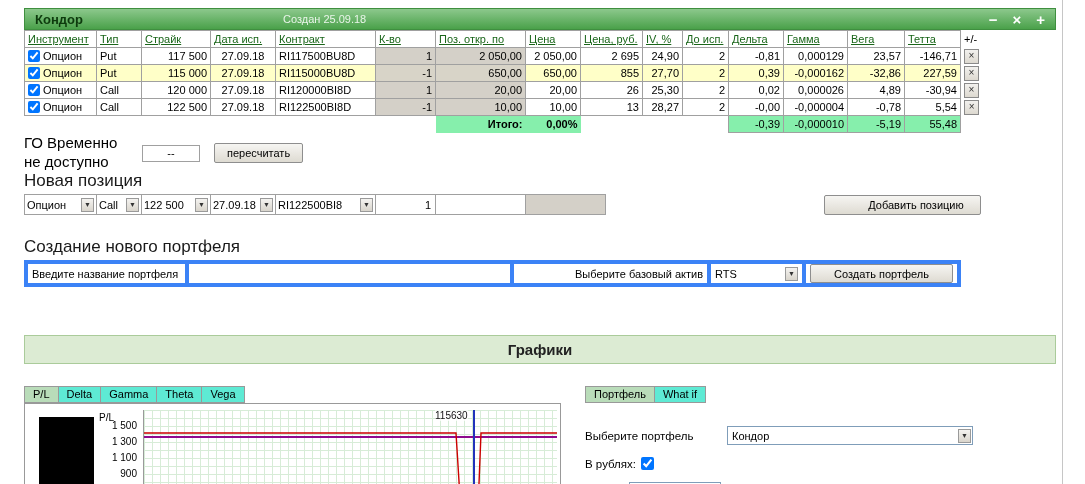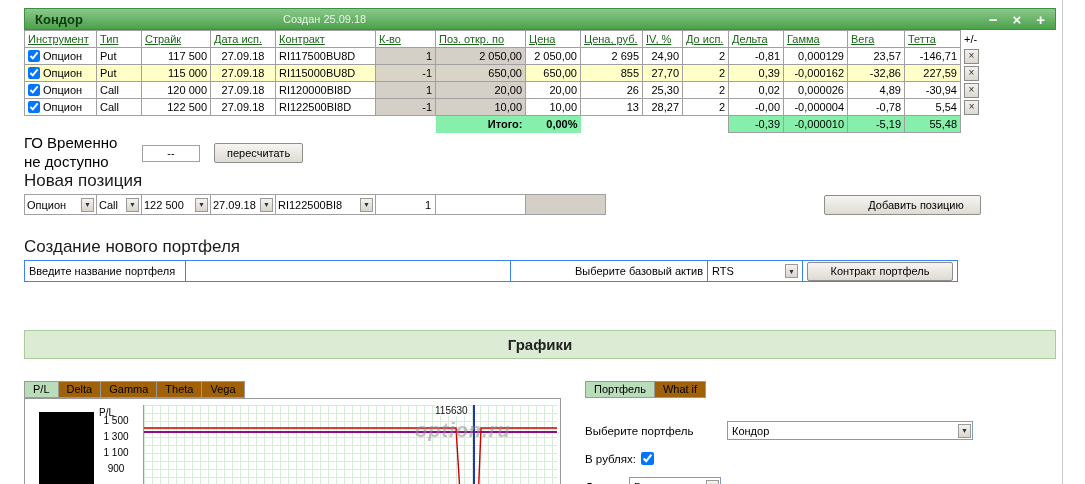--- a/index.html
+++ b/index.html
@@ -66,52 +66,52 @@
   .cell-sel .arr, .sel .arr {
     font-size:7px; color:#333; background:linear-gradient(#f4f3f0,#d9d5cc);
     border:1px solid #9a9a9a; width:13px; height:14px;
     display:flex; align-items:center; justify-content:center; flex:0 0 13px; margin-left:3px;
   }
   .qty-input { width:100%; border:none; font-size:11px; text-align:right; outline:none; background:#fff; }
   .addpos-btn { float:right; width:157px;padding-left:40px; }
 
   
   table.npf { border-collapse:collapse; table-layout:fixed; width:933px; font-size:11px; margin-top:2px; }
-  table.npf td { border:1px solid #3b82f6; padding:0 4px; height:21px; white-space:nowrap; }
+  table.npf td { border:4px solid #3b82f6; padding:0 4px; height:21px; white-space:nowrap; }
   .name-input { width:100%; border:none; outline:none; font-size:11px; background:#fff; }
   .rlabel { text-align:right; }
   .fullbtn { width:100%; height:19px; padding:0; }
 
   
   .gfx-bar {
     margin-top:48px; height:29px; width:1032px;
     background:#dcebd3; border:1px solid #aacb9a;
     display:flex; align-items:center; justify-content:center;
     font-size:15px; font-weight:bold; color:#222;
   }
 
   
   .charts { position:relative; margin-top:22px; height:210px; width:1032px; }
   .tabs { position:absolute; top:0; display:flex; }
   .tabs.left { left:0; }
   .tabs.right { left:561px; }
   .tab {
     border:1px solid #999; border-left:none; padding:1px 8px; font-size:11px;
-    background:#a16207; cursor:pointer; height:17px;
+    background:#5eead4; cursor:pointer; height:17px;
   }
   .tab:first-child { border-left:1px solid #999; }
   .tab.active { background:#b9dcb9; }
 
   .chart-box {
     position:absolute; left:0; top:17px; width:537px; height:200px;
     border:1px solid #999; background:#fff; overflow:hidden;
   }
   .black-strip { position:absolute; left:14px; top:13px; width:55px; height:190px; background:#000; }
   .pl-label { position:absolute; left:74px; top:8px; font-size:10px; }
-  .ytick { position:absolute; left:70px; width:42px; text-align:center; font-size:10px; }
+  .ytick { position:absolute; left:70px; width:42px; text-align:right; font-size:10px; }
   .plot {
     position:absolute; left:118px; top:6px; width:414px; height:200px;
     border-left:1px solid #9a9a9a;
     background-image:
       linear-gradient(to right, #d7ecd7 1px, transparent 1px),
       linear-gradient(to bottom, #d7ecd7 1px, transparent 1px);
     background-size:8px 8px;
   }
   .line-purple { position:absolute; left:0; top:26px; width:100%; height:2px; background:#8e0a8e; }
   .vline-blue { position:absolute; left:329px; top:0; width:2px; height:200px; background:#2233bb; }
@@ -356,21 +356,21 @@
         <tr>
       <td>Введите название портфеля</td>
       <td><input class="name-input" style=""></td>
       <td class="rlabel">Выберите базовый актив</td>
       <td>
             <span class="cell-sel">
               <span>RTS</span>
               <span class="arr">▼</span>
             </span>
           </td>
-      <td><button class="btn fullbtn">Контракт портфель</button></td>
+      <td><button class="btn fullbtn">Создать портфель</button></td>
     </tr>
   </tbody>
     </table>
 
   <div class="gfx-bar">Графики</div>
 
   <div class="charts">
 
     <div class="tabs left">
       <span class="tab active">P/L</span>
@@ -390,21 +390,20 @@
 
       <div class="plot">
         <div class="line-purple"></div>
         <svg width="414" height="200">
           <polyline points="0,23 312,23 323,200 330,200 337,23 413,23" fill="none" stroke="#cc0000" stroke-width="1.4"></polyline>
         </svg>
         <div class="vline-blue"></div>
       </div>
 
       <div class="price-marker">115630</div>
-      <div class="watermark">option.ru</div>
     </div>
 
     <div class="tabs right">
       <span class="tab active">Портфель</span>
       <span class="tab">What if</span>
     </div>
 
     <div class="right-panel">
       <div class="rp-row">
         <span class="lbl142">Выберите портфель</span>

